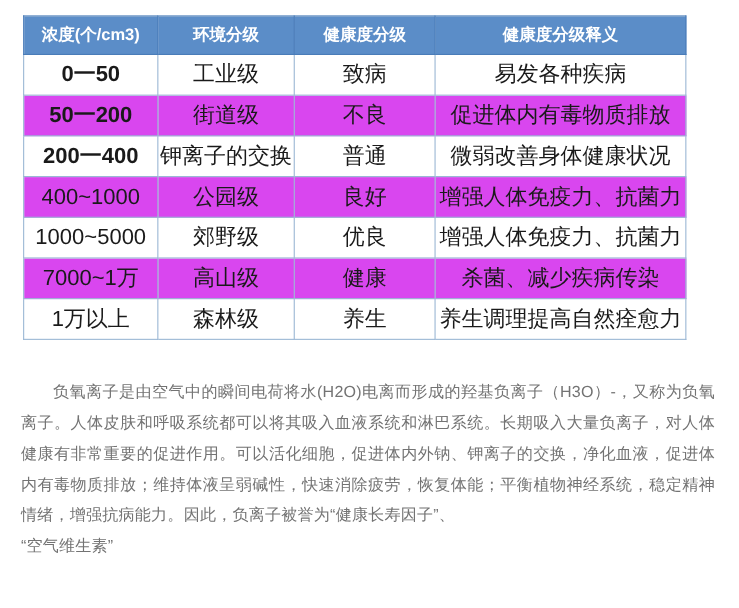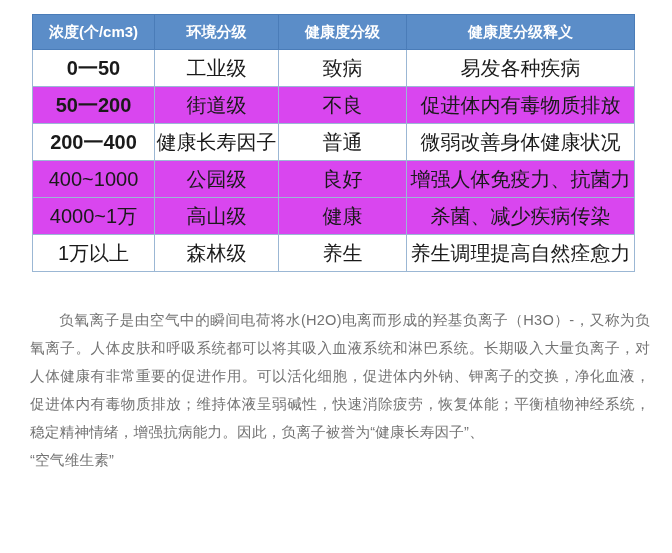--- a/index.html
+++ b/index.html
@@ -12,21 +12,21 @@
     height: 553px;
     font-family: "Liberation Sans", sans-serif;
     color: #000000;
     overflow: hidden;
   }
   .page {
     position: relative;
     width: 672px;
     height: 553px;
     box-sizing: border-box;
-    padding: 10px 18px 0 24px;
+    padding: 10px 18px 0 13px;
   }
   table.ion-table {
     border-collapse: collapse;
     table-layout: fixed;
     width: 602px;
     margin-left: 8px;
     margin-top: 4px;
     background: #ffffff;
   }
   table.ion-table col.c1 { width: 122px; }
@@ -111,32 +111,38 @@
         <td>易发各种疾病</td>
       </tr>
       <tr class="band">
         <td class="col-conc">50一200</td>
         <td>街道级</td>
         <td>不良</td>
         <td>促进体内有毒物质排放</td>
       </tr>
       <tr class="white">
         <td class="col-conc">200一400</td>
-        <td>健康长寿因子</td>
+        <td>钾离子的交换</td>
         <td>普通</td>
         <td>微弱改善身体健康状况</td>
       </tr>
       <tr class="band plain">
         <td class="col-conc">400~1000</td>
         <td>公园级</td>
         <td>良好</td>
         <td>增强人体免疫力、抗菌力</td>
       </tr>
+      <tr class="white plain">
+        <td class="col-conc">1000~5000</td>
+        <td>郊野级</td>
+        <td>优良</td>
+        <td>增强人体免疫力、抗菌力</td>
+      </tr>
       <tr class="band plain">
-        <td class="col-conc">4000~1万</td>
+        <td class="col-conc">7000~1万</td>
         <td>高山级</td>
         <td>健康</td>
         <td>杀菌、减少疾病传染</td>
       </tr>
       <tr class="white plain">
         <td class="col-conc">1万以上</td>
         <td>森林级</td>
         <td>养生</td>
         <td>养生调理提高自然痊愈力</td>
       </tr>

